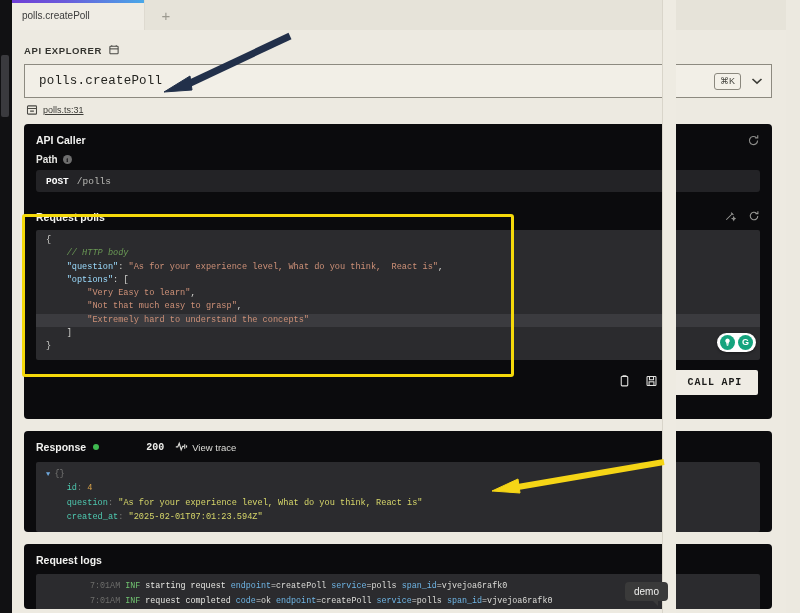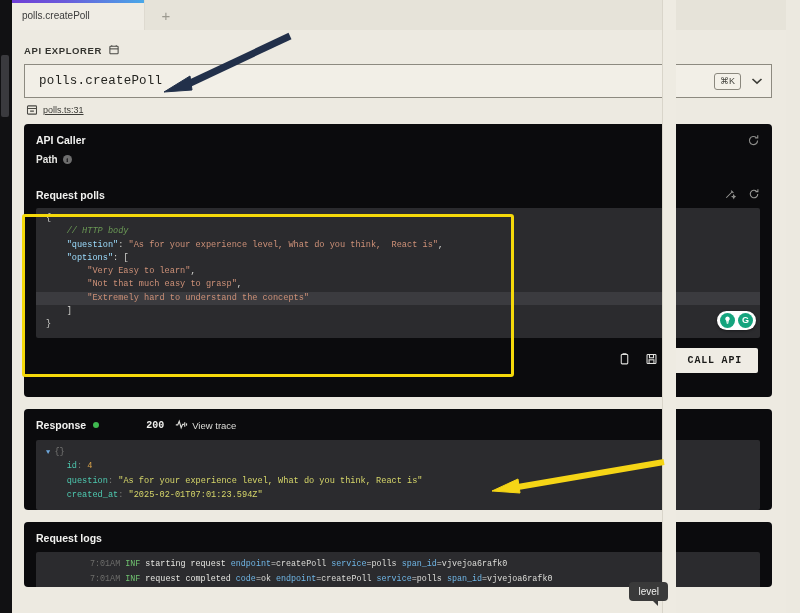--- a/index.html
+++ b/index.html
@@ -270,20 +270,24 @@
       <div class="panel-title">API Caller</div>
       <div class="reset-ic">
         <svg width="13" height="13" viewBox="0 0 16 16" fill="none" stroke="currentColor" stroke-width="1.4">
           <path d="M13 8a5 5 0 1 1-1.6-3.6"></path>
             <path d="M13.2 1.6v3.2h-3.2"></path>
         </svg>
       </div>
       <div class="row-label">
         <span>Path</span>
         <span class="info-dot">i</span>
+      </div>
+      <div class="path-box">
+        <span class="path-method">POST</span>
+        <span class="path-url">/polls</span>
       </div>
 
       <div class="req-wrap">
         <div class="req-head">
           <span>Request polls</span>
           <span class="req-head-icons">
             <span>
               <svg width="12" height="12" viewBox="0 0 16 16" fill="none" stroke="currentColor" stroke-width="1.4">
                 <path d="M3 13 L11 5"></path>
                   <path d="M9.5 3.5 L12.5 6.5"></path>
@@ -382,15 +386,15 @@
     </g>
   </svg>
 
   <svg class="arrow-svg" style="left:482px; top:455px;" width="200" height="55" viewBox="0 0 200 55">
     <g fill="#f5d516" stroke="#f5d516">
       <path d="M182 7 L30 33" stroke-width="6" stroke-linecap="butt"></path>
       <path d="M10 36 L36 24 L38 38 Z"></path>
     </g>
   </svg>
 
-  <div class="demo-tip">level</div>
+  <div class="demo-tip">demo</div>
 
 </div>
 
 </body></html>

